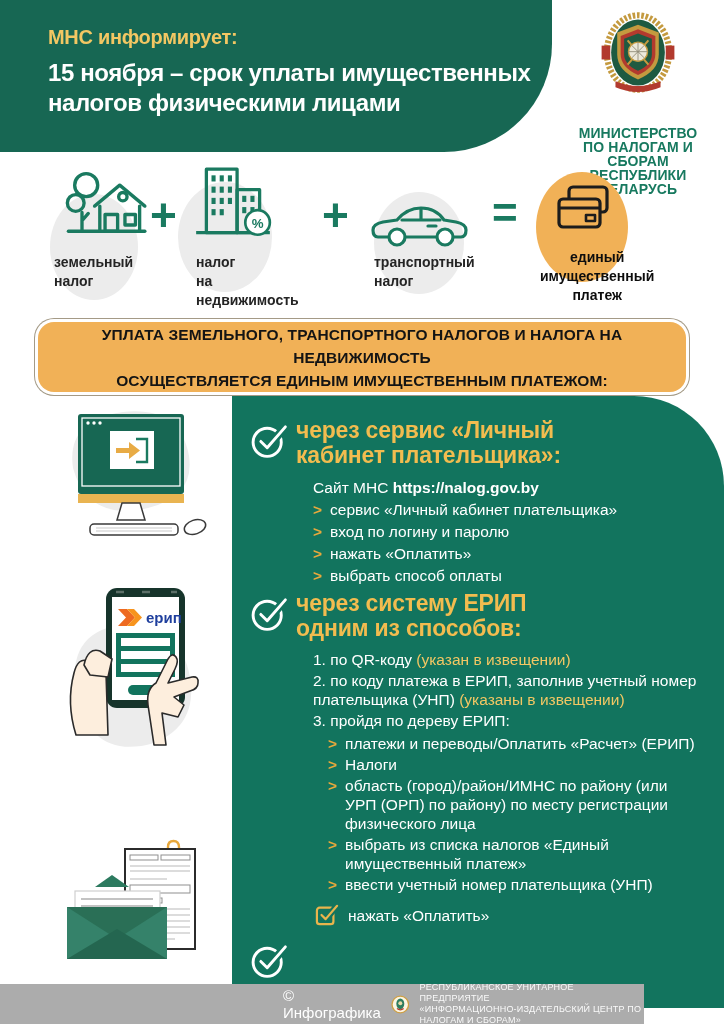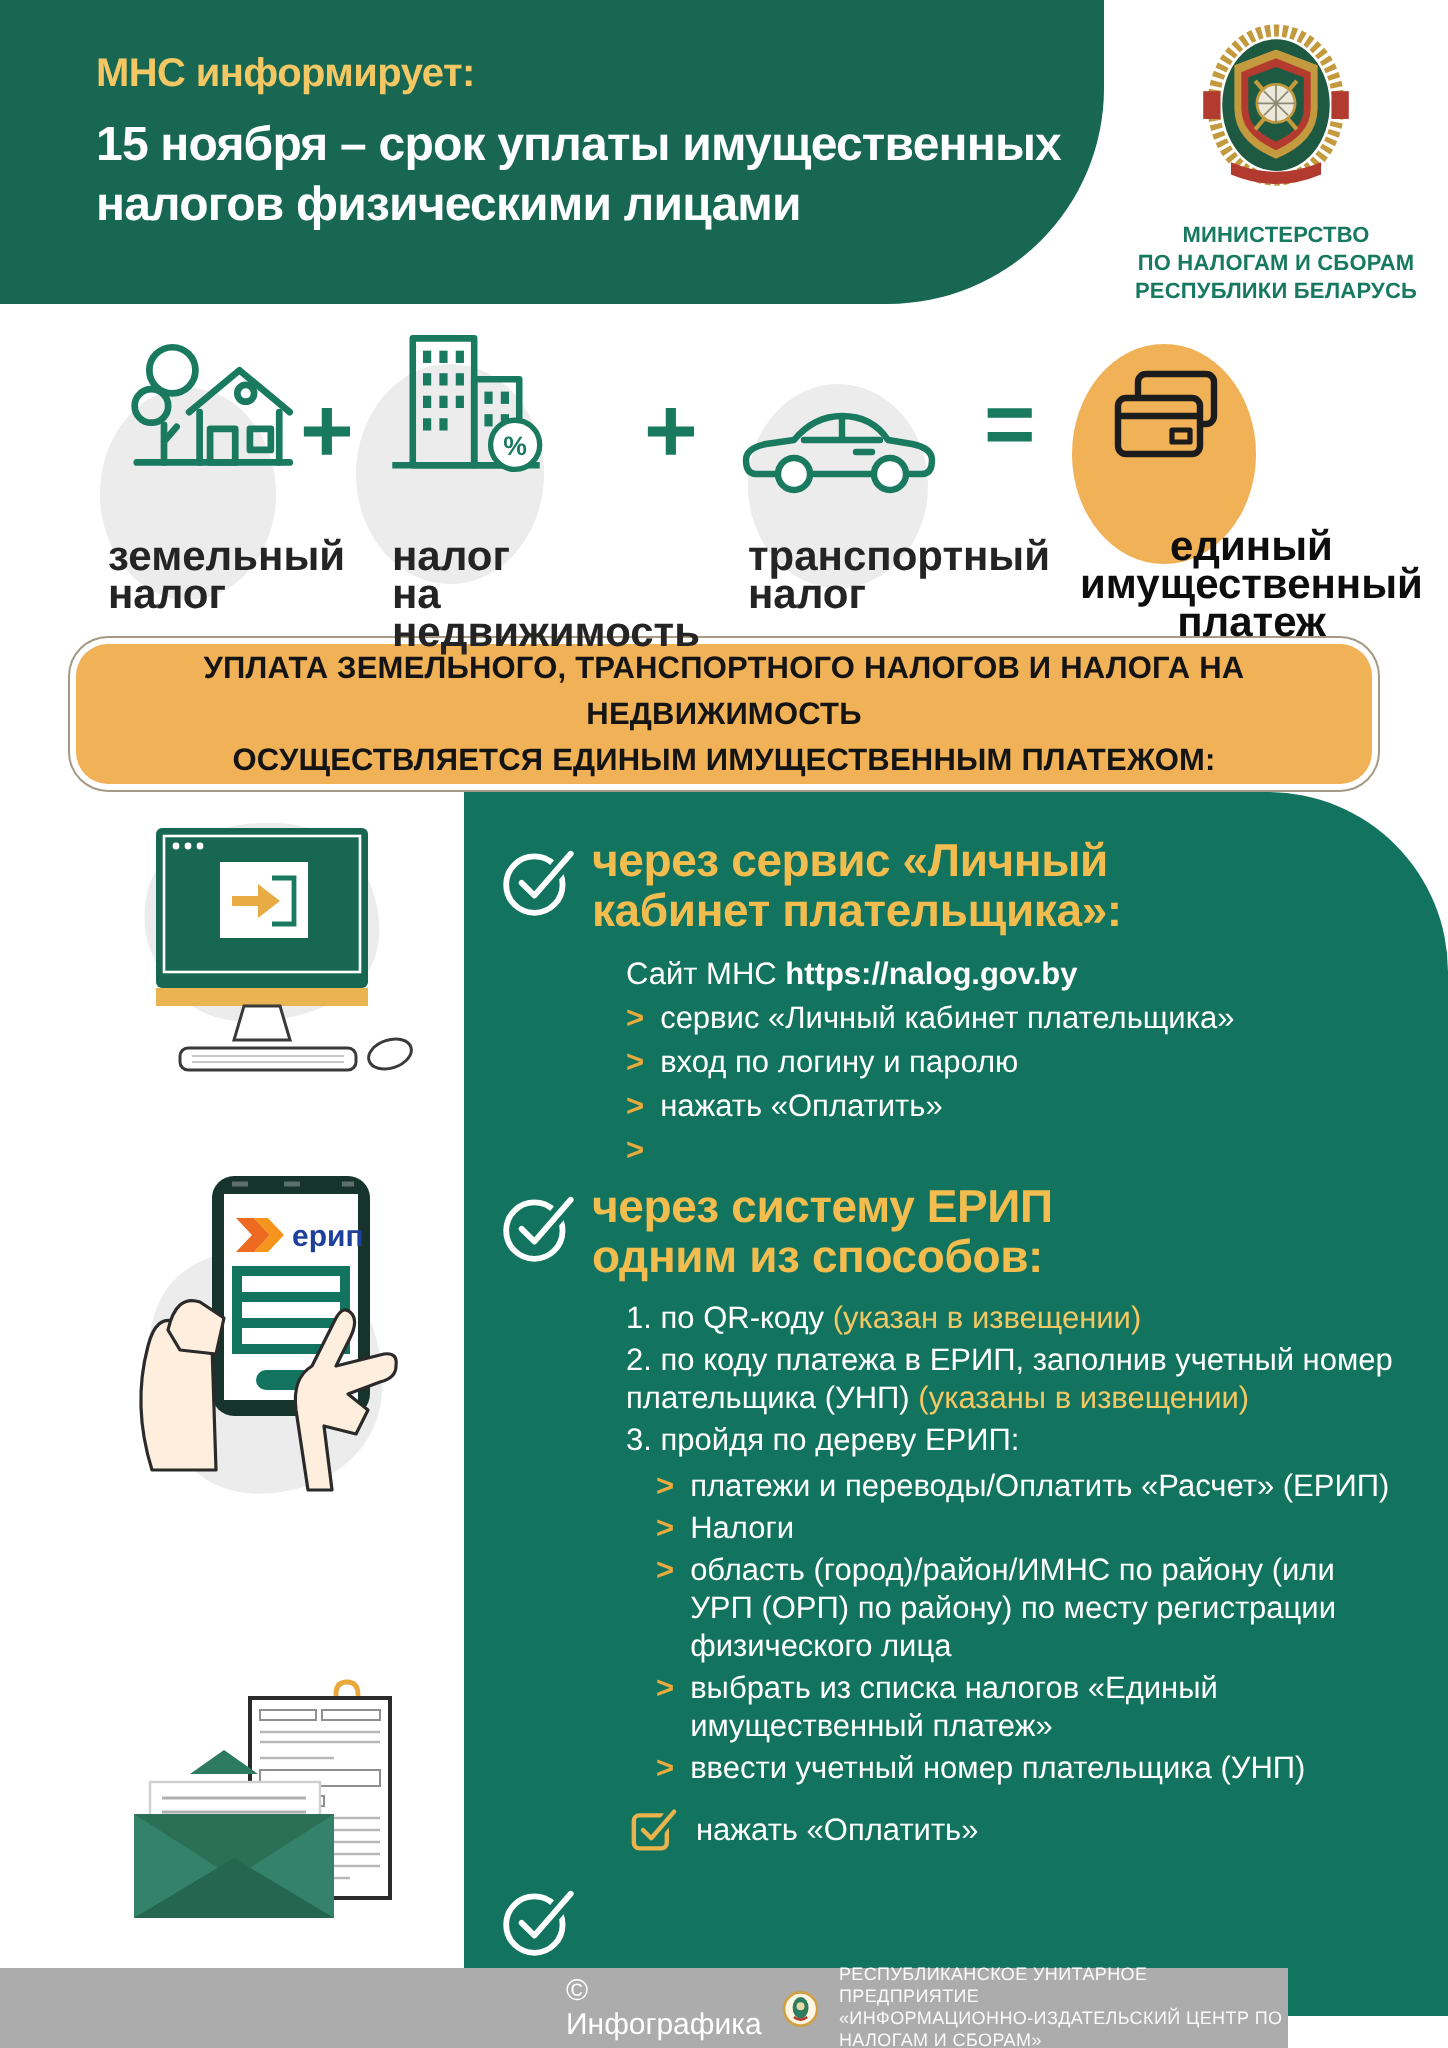--- a/index.html
+++ b/index.html
@@ -21,29 +21,29 @@
 
   
   .hdr{position:absolute;left:0;top:0;width:552px;height:152px;background:var(--hdr-green);
        border-radius:0 0 108px 0;padding:26px 0 0 48px;}
   .hdr-kicker{color:var(--gold-soft);font-size:20px;font-weight:bold;letter-spacing:-0.3px;}
   .hdr-title{margin-top:9px;color:#fff;font-size:24px;font-weight:bold;line-height:30px;letter-spacing:-0.4px;}
   .hdr-title span{display:block;}
 
   .ministry{position:absolute;left:556px;top:12px;width:164px;text-align:center;}
   .ministry svg{display:inline-block;}
-  .ministry-name{margin-top:6px;color:#17795f;font-size:11px;font-weight:bold;line-height:14px;letter-spacing:0.1px;}
+  .ministry-name{margin-top:22px;color:#17795f;font-size:14px;font-weight:bold;line-height:14px;letter-spacing:0.1px;}
   .ministry-name span{display:block;}
 
   
   .f-item{position:absolute;}
   .f-ellipse{position:absolute;background:var(--blob-gray);border-radius:50%;}
   .f-ellipse.orange{background:var(--banner-orange);}
   .f-icon{position:absolute;}
-  .f-label{position:absolute;font-size:21px;font-weight:bold;color:var(--ink);line-height:19px;z-index:2;margin-top:16px;}
+  .f-label{position:absolute;font-size:14px;font-weight:bold;color:var(--ink);line-height:19px;z-index:2;}
   .f-label span{display:block;}
   .f-label.heavy{font-weight:800;color:#0d0d0d;text-align:center;}
   .op{position:absolute;color:var(--icon-green);font-weight:800;font-size:46px;line-height:46px;z-index:2;}
 
   
   .banner{position:absolute;left:38px;top:322px;width:648px;height:70px;background:var(--banner-orange);
           border-radius:16px;box-shadow:0 0 0 3px #fff,0 0 0 4px #a49a86;
           display:flex;flex-direction:column;justify-content:center;align-items:center;}
   .banner span{display:block;color:#141414;font-size:15.5px;font-weight:bold;line-height:23px;letter-spacing:0.1px;text-align:center;}
 
@@ -302,20 +302,21 @@
           <li>
               <span class="chev">&gt;</span>
               <span>вход по логину и паролю</span>
             </li>
           <li>
               <span class="chev">&gt;</span>
               <span>нажать «Оплатить»</span>
             </li>
           <li>
               <span class="chev">&gt;</span>
+              <span>выбрать способ оплаты</span>
             </li>
         </ul>
       </div>
     </section>
 
     <section class="method m2">
       <svg class="check-circle" viewBox="0 0 44 40">
         <circle cx="20" cy="22" r="15.5" fill="none" stroke="#fff" stroke-width="3.2"></circle>
         <path d="M13 21 L20 28 L40 5" stroke="#12745e" stroke-width="9" fill="none" stroke-linecap="round" stroke-linejoin="round"></path>
         <path d="M13 21 L20 28 L40 5" stroke="#fff" stroke-width="3.2" fill="none" stroke-linecap="round" stroke-linejoin="round"></path>

